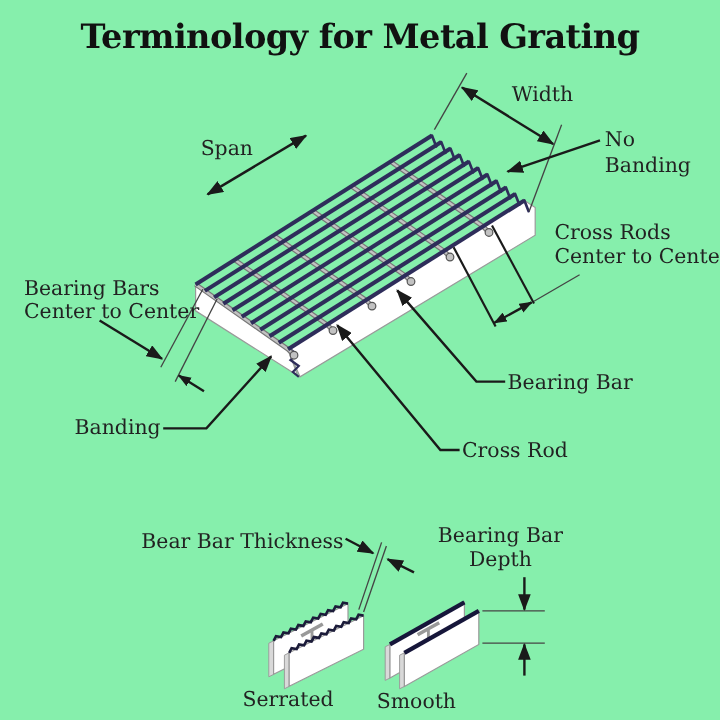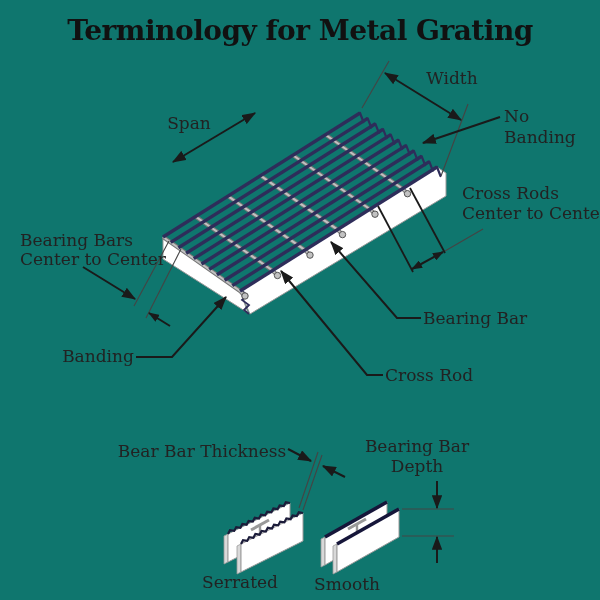--- a/index.html
+++ b/index.html
@@ -1,16 +1,16 @@
 <!DOCTYPE html>
 <html><head>
 <meta charset="utf-8">
 <style>
   html,body{margin:0;padding:0;background:#ffffff;}
-  .stage{position:relative;width:600px;height:600px;background:#0f766e;overflow:hidden;}
+  .stage{position:relative;width:600px;height:600px;background:#86efac;overflow:hidden;}
   .ttl{font-family:"DejaVu Serif","Liberation Serif",serif;font-weight:bold;font-size:28px;fill:#111;letter-spacing:-0.5px;}
   .lbl{font-family:"DejaVu Serif","Liberation Serif",serif;font-size:17px;fill:#222;}
   .bar{stroke:#2e2d5a;stroke-width:3.4;stroke-linecap:butt;}
   .tick{stroke:#2e2d5a;stroke-width:2.2;stroke-linecap:round;}
   .face{fill:#ffffff;stroke:#9a9a9a;stroke-width:1;}
   .sliver{fill:#d9d9d9;stroke:#9a9a9a;stroke-width:0.8;}
   .rodO{stroke:#777;stroke-width:4;fill:none;}
   .rodI{stroke:#c2c2c2;stroke-width:2;fill:none;}
   .rodEnd{fill:#c2c2c2;stroke:#555;stroke-width:1;}
   .ann{stroke:#1a1a1a;stroke-width:2;fill:none;}

